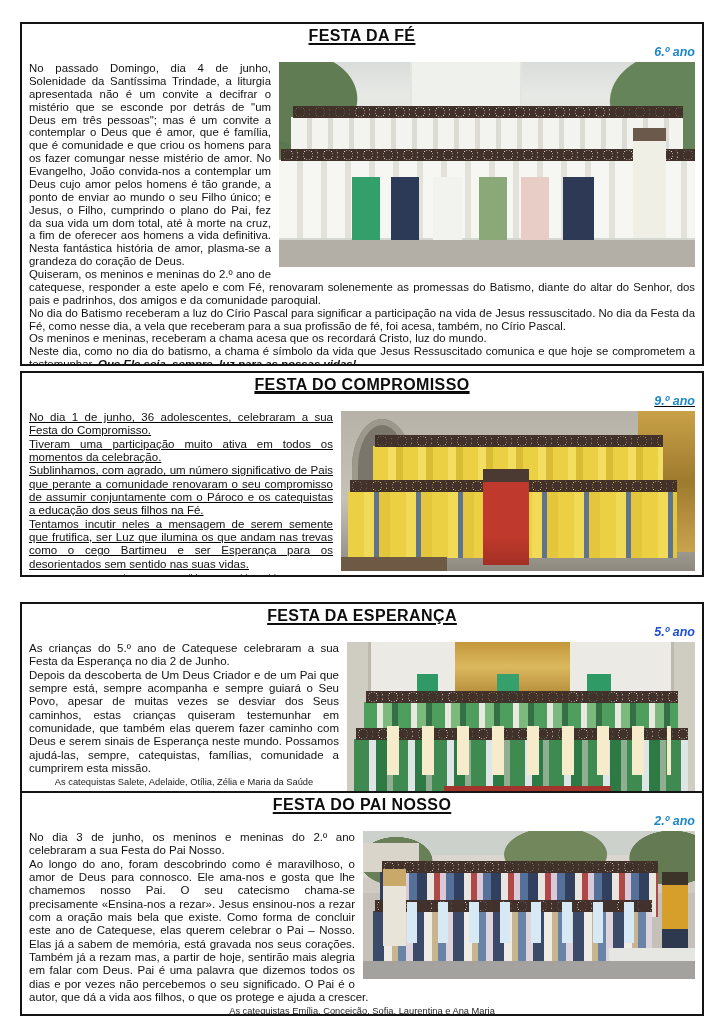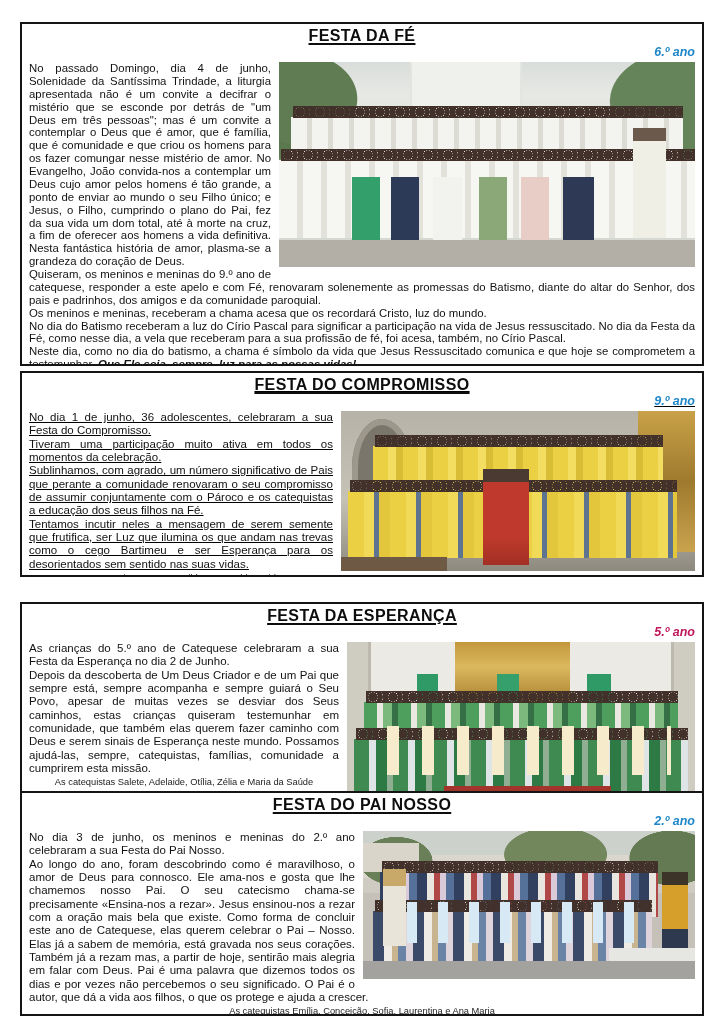--- a/index.html
+++ b/index.html
@@ -119,23 +119,23 @@
     <div class="photo p1" role="img" aria-label="group-photo-children-in-white-albs-with-candles-and-booklets-outdoors-with-catechists-and-priest">
       <div class="ph trees"></div>
       <div class="ph bld"></div>
       <div class="row row1"></div>
       <div class="row row2"></div>
       <div class="ph priest"></div>
       <div class="ph front"></div>
       <div class="ph ground"></div>
     </div>
     <p class="bp">No passado Domingo, dia 4 de junho, Solenidade da Santíssima Trindade, a liturgia apresentada não é um convite a decifrar o mistério que se esconde por detrás de "um Deus em três pessoas"; mas é um convite a contemplar o Deus que é amor, que é família, que é comunidade e que criou os homens para os fazer comungar nesse mistério de amor. No Evangelho, João convida-nos a contemplar um Deus cujo amor pelos homens é tão grande, a ponto de enviar ao mundo o seu Filho único; e Jesus, o Filho, cumprindo o plano do Pai, fez da sua vida um dom total, até à morte na cruz, a fim de oferecer aos homens a vida definitiva. Nesta fantástica história de amor, plasma-se a grandeza do coração de Deus.</p>
-    <p class="bp">Quiseram, os meninos e meninas do 9.º ano de catequese, responder a este apelo e com Fé, renovaram solenemente as promessas do Batismo, diante do altar do Senhor, dos pais e padrinhos, dos amigos e da comunidade paroquial.</p>
+    <p class="bp">Quiseram, os meninos e meninas do 2.º ano de catequese, responder a este apelo e com Fé, renovaram solenemente as promessas do Batismo, diante do altar do Senhor, dos pais e padrinhos, dos amigos e da comunidade paroquial.</p>
+    <p class="bp">No dia do Batismo receberam a luz do Círio Pascal para significar a participação na vida de Jesus ressuscitado. No dia da Festa da Fé, como nesse dia, a vela que receberam para a sua profissão de fé, foi acesa, também, no Círio Pascal.</p>
     <p class="bp">Os meninos e meninas, receberam a chama acesa que os recordará Cristo, luz do mundo.</p>
-    <p class="bp">No dia do Batismo receberam a luz do Círio Pascal para significar a participação na vida de Jesus ressuscitado. No dia da Festa da Fé, como nesse dia, a vela que receberam para a sua profissão de fé, foi acesa, também, no Círio Pascal.</p>
     <p class="bp"><span>Neste dia, como no dia do batismo, a chama é símbolo da vida que Jesus Ressuscitado comunica e que hoje se comprometem a testemunhar.</span> <span class="hl">Que Ele seja, sempre, luz para as nossas vidas!</span></p>
 
   </section>
 
   <section class="box s2" style="border-color: rgb(20, 20, 20);">
     <h2 class="title"><span class="tl">FESTA DO COMPROMISSO</span></h2>
     <div class="subtitle" style="color: rgb(29, 135, 200);">9.º ano</div>
     <div class="photo p2" role="img" aria-label="group-photo-teenagers-in-yellow-shirts-with-priest-in-red-vestments-inside-church">
       <div class="ph arch"></div>
       <div class="ph gold"></div>
@@ -147,21 +147,21 @@
     </div>
     <p class="bp">No dia 1 de junho, 36 adolescentes, celebraram a sua Festa do Compromisso.</p>
     <p class="bp">Tiveram uma participação muito ativa em todos os momentos da celebração.</p>
     <p class="bp">Sublinhamos, com agrado, um número significativo de Pais que perante a comunidade renovaram o seu compromisso de assumir conjuntamente com o Pároco e os catequistas a educação dos seus filhos na Fé.</p>
     <p class="bp">Tentamos incutir neles a mensagem de serem semente que frutifica, ser Luz que ilumina os que andam nas trevas como o cego Bartimeu e ser Esperança para os desorientados sem sentido nas suas vidas.</p>
     <div class="credits">Os catequistas Hermenegildo, Esmeralda e Aida</div>
   </section>
 
   <section class="box s3" style="border-color: rgb(20, 20, 20);">
     <h2 class="title"><span class="tl">FESTA DA ESPERANÇA</span></h2>
-    <div class="subtitle" style="color: #be185d;">5.º ano</div>
+    <div class="subtitle" style="color: #1d4ed8;">5.º ano</div>
     <div class="photo p3" role="img" aria-label="group-photo-children-in-green-clothes-holding-certificates-on-church-altar-steps">
       <div class="ph pil-l"></div>
       <div class="ph pil-r"></div>
       <div class="ph gold"></div>
       <div class="ph backrow"></div>
       <div class="row rowA"></div>
       <div class="row rowB"></div>
       <div class="ph certs"></div>
       <div class="ph carpet"></div>
     </div>

